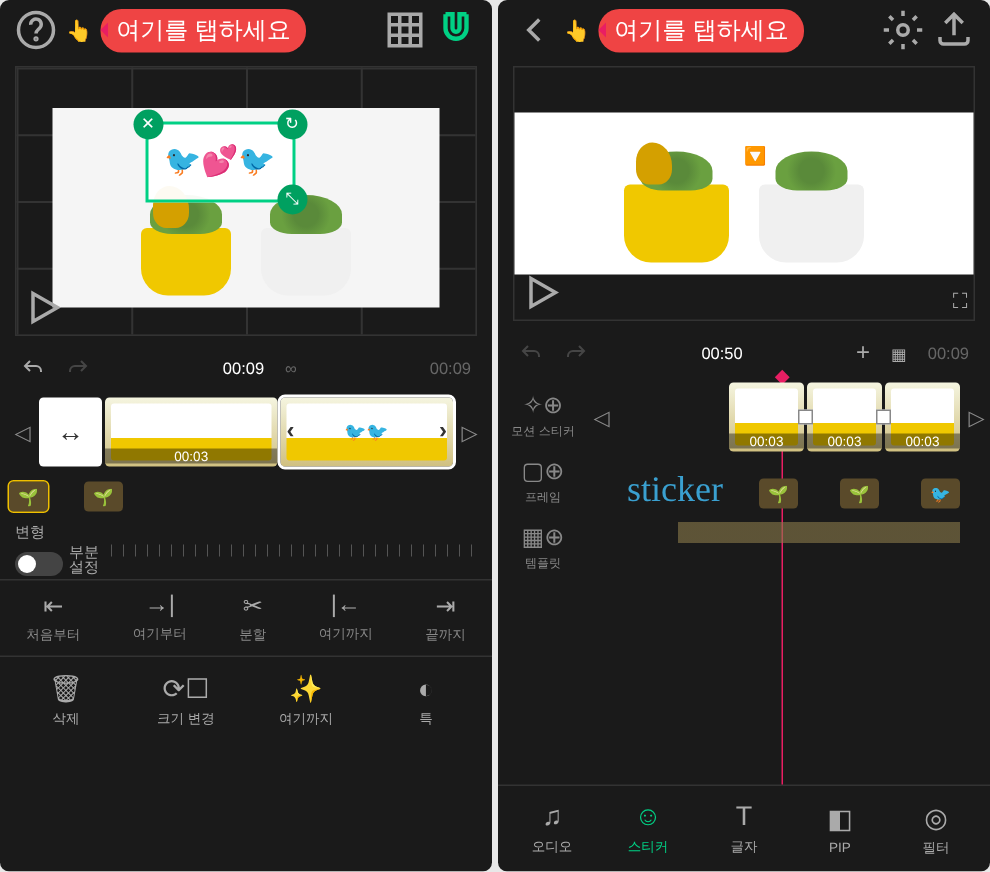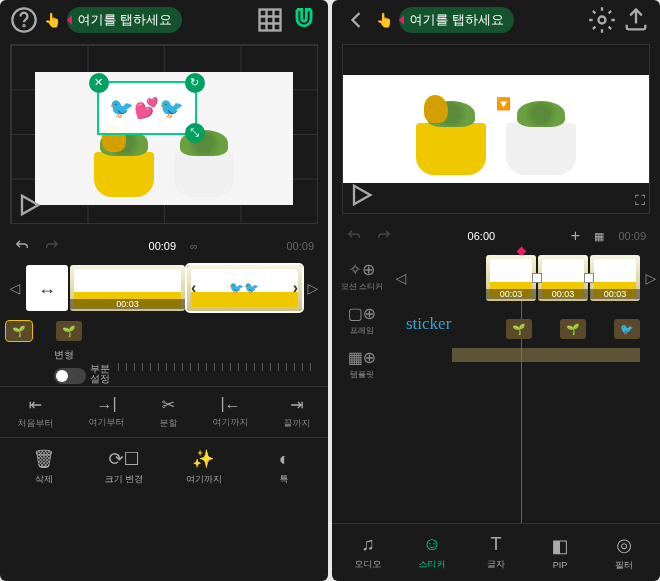--- a/index.html
+++ b/index.html
@@ -31,25 +31,25 @@
     padding: 0 10px;
     gap: 6px;
     position: relative;
   }
   .icon-btn {
     width: 28px; height: 28px;
     display: flex; align-items: center; justify-content: center;
     color: #aaa; cursor: pointer;
   }
   .tooltip {
-    background: #14532d;
+    background: #ef4444;
     color: #fff;
     padding: 4px 10px;
     border-radius: 14px;
-    font-size: 13px;
+    font-size: 16px;
     display: flex; align-items: center; gap: 4px;
     position: relative;
   }
   .tooltip::before {
     content:''; position:absolute; left:-5px; top:50%; transform:translateY(-50%);
     border:5px solid transparent; border-right-color:#e91e63;
   }
   .hand-icon { font-size: 14px; }
   .spacer { flex: 1; }
   
@@ -195,21 +195,21 @@
   }
   .sprout-chip.sel { outline:1px solid #f0c000; }
   
   
   .ctrl-row {
     height: 40px;
     display:flex; align-items:center;
     padding: 0 10px; gap: 8px;
     font-size: 10px; color:#aaa;
   }
-  .toggle-label { display:flex; flex-direction:column; gap:2px;margin-left:44px; }
+  .toggle-label { display:flex; flex-direction:column; gap:2px; }
   .toggle {
     width:32px; height:16px; background:#444; border-radius:8px;
     position:relative;
   }
   .toggle::after {
     content:''; position:absolute; left:2px; top:2px;
     width:12px; height:12px; background:#fff; border-radius:50%;
   }
   .ruler {
     flex:1; height: 20px;
@@ -278,22 +278,22 @@
     display:flex;
     flex: 1;
   }
   .right-tracks {
     flex:1;
     display:flex; flex-direction:column;
     position:relative;
   }
   .sticker-label {
     position:absolute;
-    left: 14px; top: 64px;
-    color:#3aa0d0; font-size:17px;
+    left: 26px; top: 64px;
+    color:#3aa0d0; font-size:24px;
     font-family: serif;
   }
   .playhead {
     position:absolute;
     left: 48%;
     top: 0; bottom: 0;
     width:1px; background:#e91e63;
   }
   .playhead::before {
     content:''; position:absolute; top:-2px; left:-3px;
@@ -506,21 +506,21 @@
       <svg viewBox="0 0 24 24" fill="none" stroke="currentColor" stroke-width="2">
           <path d="M9 14L4 9l5-5M4 9h11a5 5 0 015 5v1"></path>
         </svg>
     </span>
     <span class="icon-btn" style="width:16px;height:16px;opacity:.3">
       <svg viewBox="0 0 24 24" fill="none" stroke="currentColor" stroke-width="2">
           <path d="M15 14l5-5-5-5M20 9H9a5 5 0 00-5 5v1"></path>
         </svg>
     </span>
     <div class="spacer"></div>
-    <span class="time-current">06:00</span>
+    <span class="time-current">00:50</span>
     <div class="spacer"></div>
     <span style="color:#aaa;font-size:16px">+</span>
     <span style="color:#aaa">▦</span>
     <span>00:09</span>
   </div>
 
   <div class="right-timeline-area">
     <div class="side-menu">
       <div class="side-item">
           <span class="ic">✧⊕</span>

